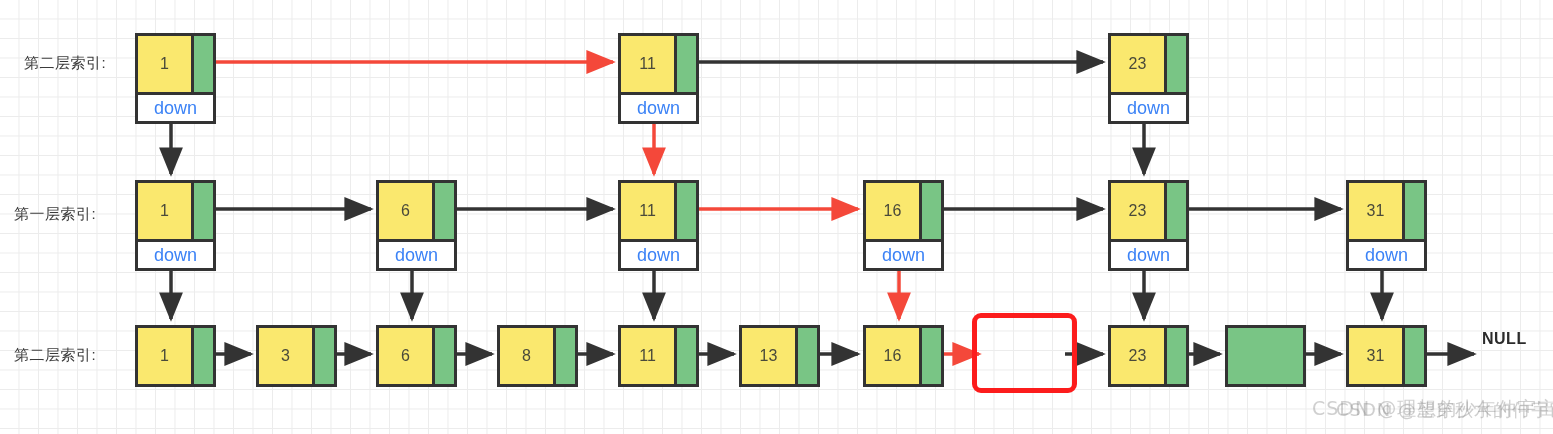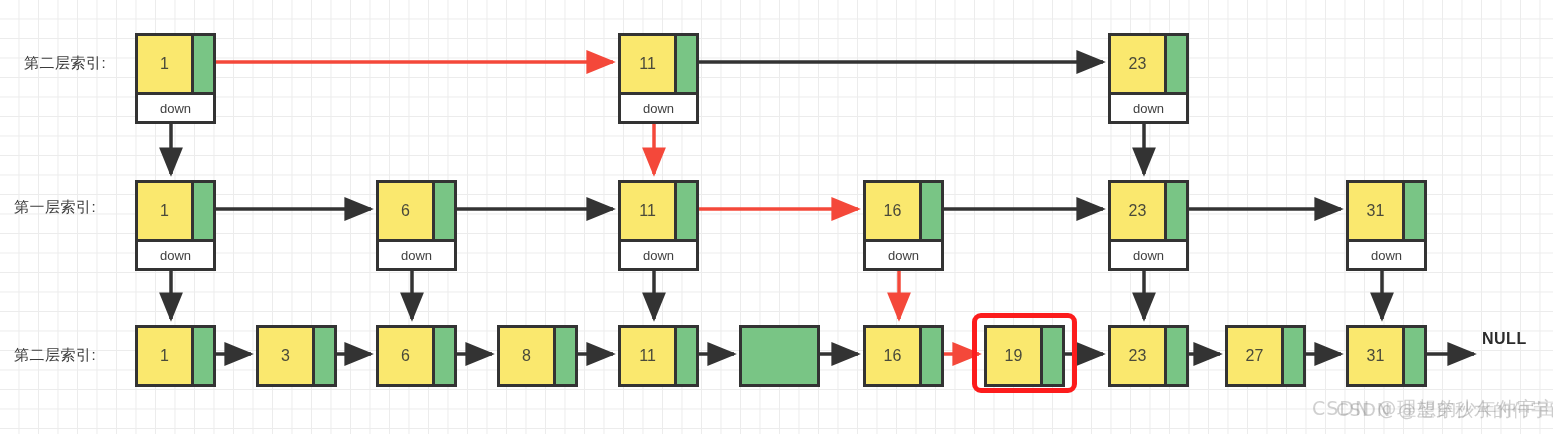--- a/index.html
+++ b/index.html
@@ -53,21 +53,21 @@
   }
   .node .ptr{
     flex:1 1 auto;
     background:#79c585;
   }
   .node.hasdown .down{
     border-top:3px solid #333333;
     height:26px;
     background:#ffffff;
     display:flex;align-items:center;justify-content:center;
-    font-size:13px;color:#404040;
+    font-size:18px;color:#3b82f6;
   }
 
   
   .highlight-ring{
     position:absolute;
     box-sizing:border-box;
     border:5px solid #fc1c1c;
     border-radius:9px;
     pointer-events:none;
   }
@@ -138,21 +138,21 @@
     <line x1="699" y1="354" x2="734" y2="354" stroke="#333333" stroke-width="3.5" marker-end="url(#arrowBlack)"></line>
     <line x1="820" y1="354" x2="858" y2="354" stroke="#333333" stroke-width="3.5" marker-end="url(#arrowBlack)"></line>
     <line x1="944" y1="354" x2="979" y2="354" stroke="#f4483a" stroke-width="3.5" marker-end="url(#arrowRed)"></line>
     <line x1="1065" y1="354" x2="1103" y2="354" stroke="#333333" stroke-width="3.5" marker-end="url(#arrowBlack)"></line>
     <line x1="1189" y1="354" x2="1220" y2="354" stroke="#333333" stroke-width="3.5" marker-end="url(#arrowBlack)"></line>
     <line x1="1306" y1="354" x2="1341" y2="354" stroke="#333333" stroke-width="3.5" marker-end="url(#arrowBlack)"></line>
     <line x1="1427" y1="354" x2="1474" y2="354" stroke="#333333" stroke-width="3.5" marker-end="url(#arrowBlack)"></line>
   </svg>
 
   <div class="row-label" style="left:24px;top:54px;">第二层索引:</div>
-  <div class="row-label" style="left:14px;top:198px;">第一层索引:</div>
+  <div class="row-label" style="left:14px;top:205px;">第一层索引:</div>
   <div class="row-label" style="left:14px;top:346px;">第二层索引:</div>
 
   <div class="node hasdown" style="left:135px;top:33px;width:81px;">
     <div class="cells">
       <div class="val">1</div>
       <div class="ptr"></div>
     </div>
     <div class="down">down</div>
   </div>
   <div class="node hasdown" style="left:618px;top:33px;width:81px;">
@@ -238,45 +238,39 @@
     </div>
   </div>
   <div class="node" style="left:618px;top:325px;width:81px;">
     <div class="cells">
       <div class="val">11</div>
       <div class="ptr"></div>
     </div>
   </div>
   <div class="node" style="left:739px;top:325px;width:81px;">
     <div class="cells">
+      <div class="val">13</div>
       <div class="ptr"></div>
     </div>
   </div>
   <div class="node" style="left:863px;top:325px;width:81px;">
     <div class="cells">
       <div class="val">16</div>
-      <div class="ptr"></div>
-    </div>
-  </div>
-  <div class="node" style="left:984px;top:325px;width:81px;">
-    <div class="cells">
-      <div class="val">19</div>
       <div class="ptr"></div>
     </div>
   </div>
   <div class="highlight-ring" style="left:972px;top:313px;width:105px;height:80px;"></div>
   <div class="node" style="left:1108px;top:325px;width:81px;">
     <div class="cells">
       <div class="val">23</div>
       <div class="ptr"></div>
     </div>
   </div>
   <div class="node" style="left:1225px;top:325px;width:81px;">
     <div class="cells">
-      <div class="val">27</div>
       <div class="ptr"></div>
     </div>
   </div>
   <div class="node" style="left:1346px;top:325px;width:81px;">
     <div class="cells">
       <div class="val">31</div>
       <div class="ptr"></div>
     </div>
   </div>
 

